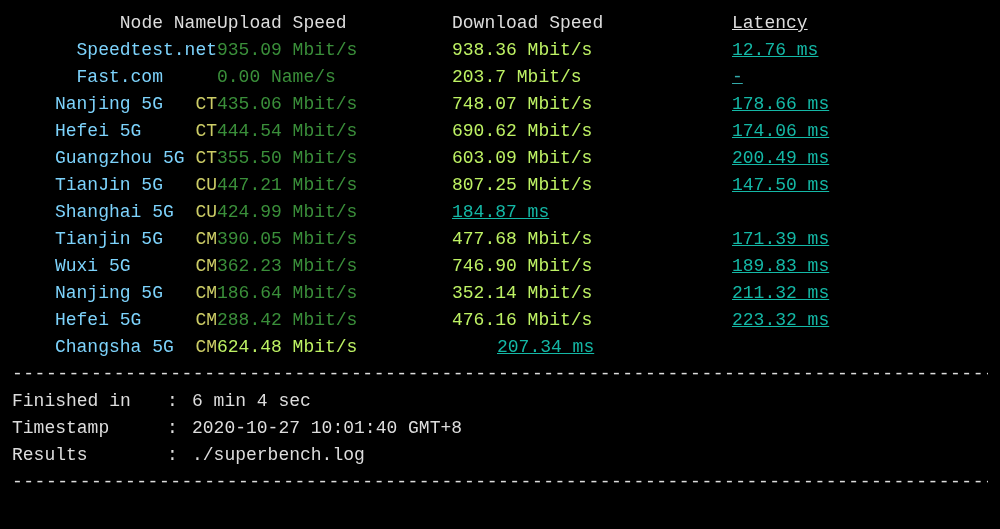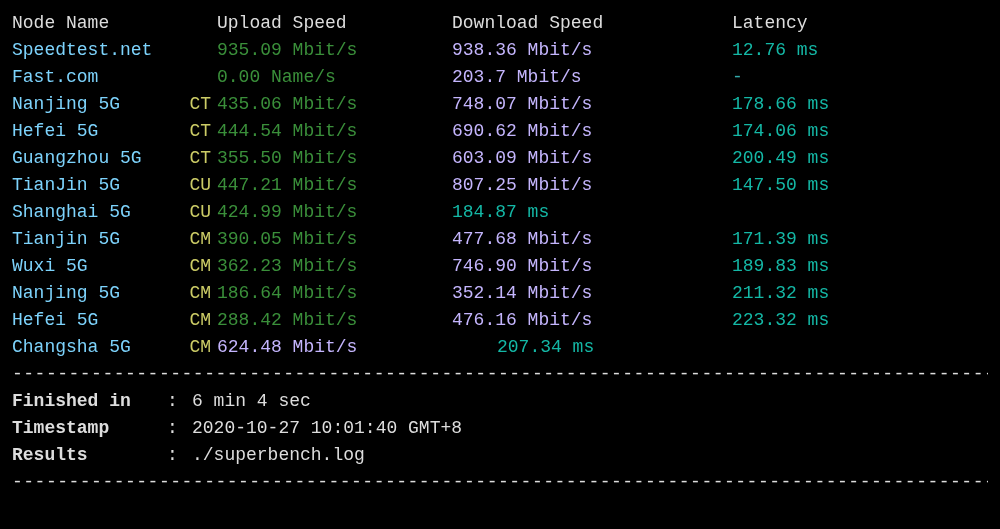--- a/index.html
+++ b/index.html
@@ -18,63 +18,63 @@
       height: 529px;
       overflow: hidden;
     }
     .row {
       display: flex;
       white-space: pre;
     }
     .node-col {
       width: 205px;
       white-space: pre;
+      text-align: right;
     }
     .node-name {
       color: #7dd3fc;
     }
     .carrier {
       color: #cccc66;
-      margin-left: 37px;
     }
     .upload-col {
       width: 235px;
     }
     .upload {
       color: #3a8f3a;
     }
     .download-col {
       width: 280px;
     }
     .download {
-      color: #c4b5fd;
+      color: #bef264;
     }
     .latency-col {
       flex: 1;
+      text-decoration: underline;
     }
     .latency {
       color: #14b8a6;
     }
     .latency-dash {
       color: #33aaaa;
     }
     .separator {
       color: #ddd;
       white-space: pre;
       overflow: hidden;
       letter-spacing: 0.5px;
     }
     .footer-row {
       display: flex;
       color: #ddd;
       white-space: pre;
     }
     .footer-label {
       width: 155px;
-      font-weight: bold;
     }
     .footer-sep {
       width: 25px;
     }
     .header-col {
       color: #ddd;
     }
   </style>
 </head>
 <body>

